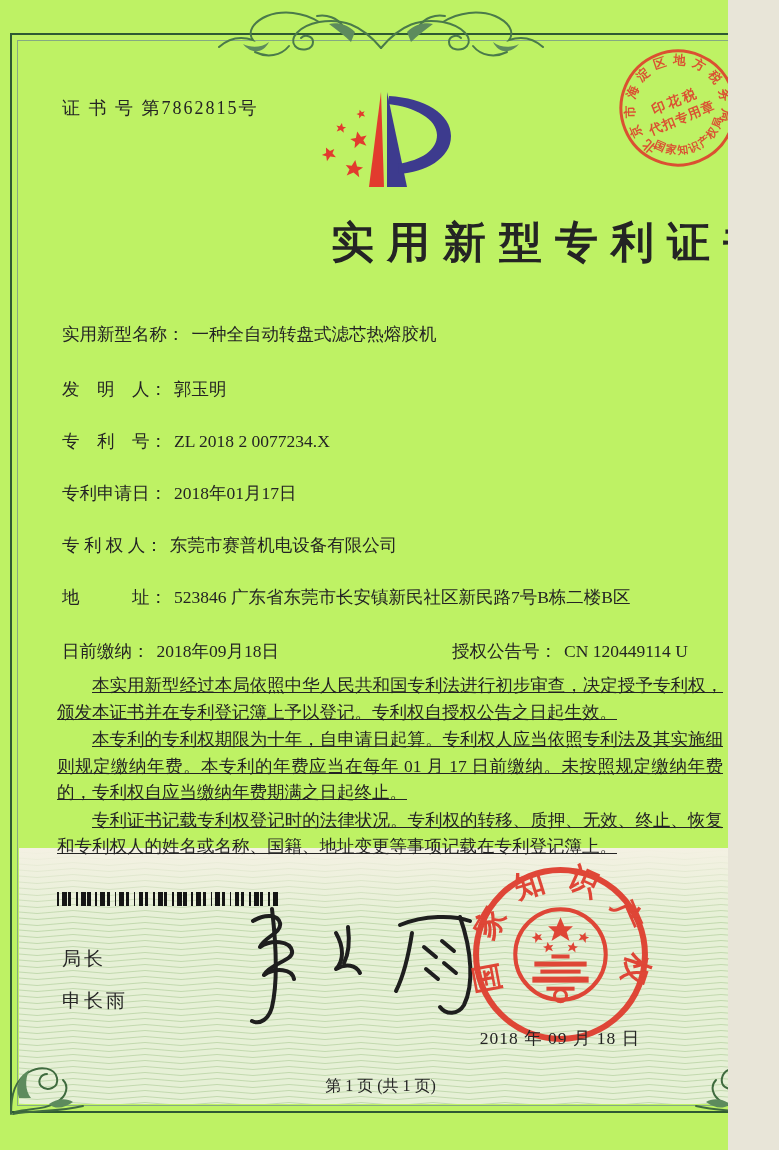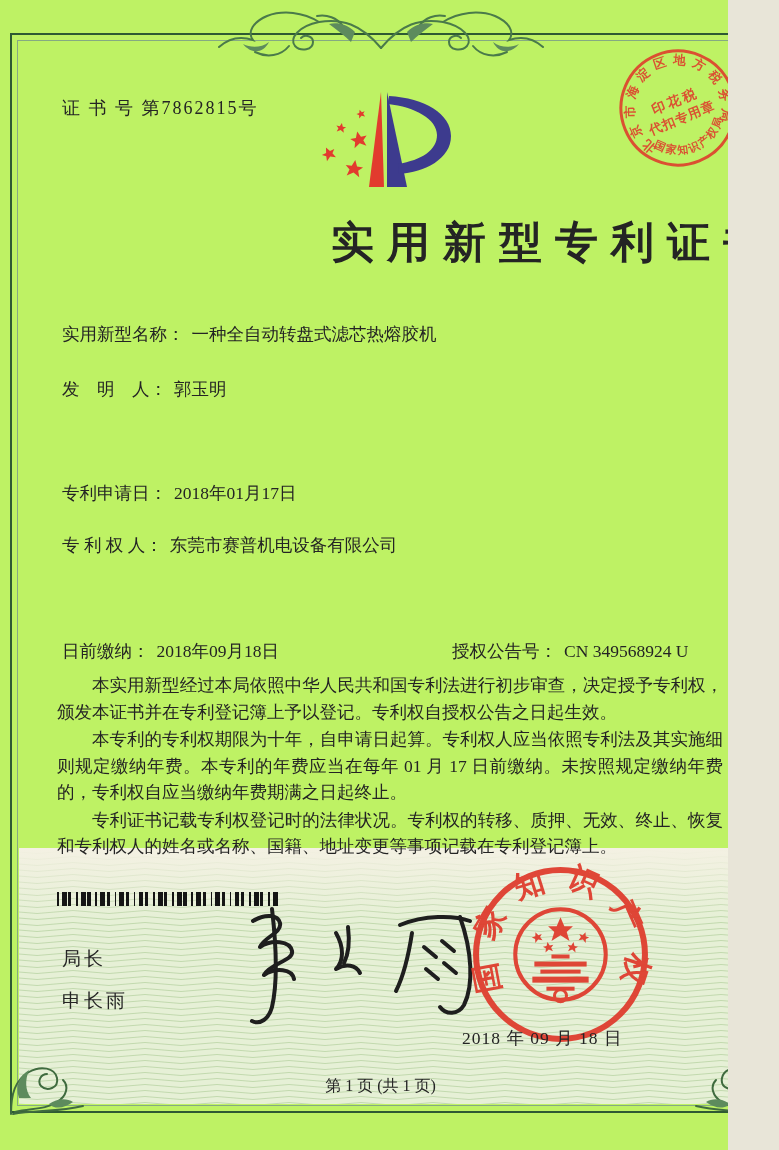--- a/index.html
+++ b/index.html
@@ -15,28 +15,28 @@
   .tax-stamp{position:absolute;left:612px;top:42px;width:132px;height:132px;opacity:.88;z-index:2;}
   .logo{position:absolute;left:283px;top:74px;width:215px;height:140px;z-index:2;}
   .title{position:absolute;left:0;top:214px;width:779px;text-align:right;font-size:43px;font-weight:700;
          letter-spacing:13px;text-indent:13px;z-index:2;}
   .field-row{position:absolute;left:62px;width:668px;display:flex;font-size:17.5px;line-height:25px;z-index:2;}
   .flabel{white-space:pre;flex:0 0 auto;}
   .fvalue{margin-left:7px;}
   .fvalue.addr{max-width:512px;}
   .grant-col{position:absolute;left:390px;top:0;display:flex;}
   .paragraphs{position:absolute;left:57px;top:672px;width:666px;font-size:17.5px;line-height:26.5px;
-              text-align:justify;z-index:2;}
+              text-align:justify;z-index:2;text-decoration:underline;}
   .paragraphs p{margin:0 0 1px 0;text-indent:2em;}
   .barcode{position:absolute;left:57px;top:892px;width:226px;height:14px;z-index:2;}
   .signer-title{position:absolute;left:62px;top:946px;font-size:19px;letter-spacing:3px;z-index:2;}
   .signer-name{position:absolute;left:62px;top:988px;font-size:19px;letter-spacing:3px;z-index:2;}
   .signature{position:absolute;left:168px;top:903px;width:322px;height:132px;z-index:3;}
   .seal{position:absolute;left:468px;top:862px;width:185px;height:185px;z-index:3;opacity:.93;}
-  .seal-date{position:absolute;left:462px;top:1026px;width:196px;text-align:left;font-size:17.5px;
+  .seal-date{position:absolute;left:462px;top:1026px;width:196px;text-align:center;font-size:17.5px;
              letter-spacing:1px;z-index:3;font-family:Liberation Serif, serif;}
   .footer{position:absolute;left:10px;top:1076px;width:741px;text-align:center;font-size:16px;z-index:2;}
   .ornament-top{position:absolute;left:211px;top:6px;width:340px;height:58px;z-index:2;}
   .corner{position:absolute;width:82px;height:78px;z-index:2;}
   .corner-bl{left:5px;top:1038px;}
   .corner-br{left:692px;top:1038px;transform:scaleX(-1);}
   svg text{font-family:"Liberation Serif","DejaVu Serif",serif;}
 </style>
 </head>
 <body>
@@ -168,34 +168,42 @@
   <div class="title">实用新型专利证书</div>
 
   <div class="field-row" style="top:377px">
     <span class="flabel">发　明　人：</span>
     <span class="fvalue">郭玉明</span>
   </div>
   <div class="field-row" style="top:322px">
     <span class="flabel">实用新型名称：</span>
     <span class="fvalue">一种全自动转盘式滤芯热熔胶机</span>
   </div>
+  <div class="field-row" style="top:429px">
+    <span class="flabel">专　利　号：</span>
+    <span class="fvalue">ZL 2018 2 0077234.X</span>
+  </div>
   <div class="field-row" style="top:481px">
     <span class="flabel">专利申请日：</span>
     <span class="fvalue">2018年01月17日</span>
   </div>
   <div class="field-row" style="top:533px">
     <span class="flabel">专 利 权 人：</span>
     <span class="fvalue">东莞市赛普机电设备有限公司</span>
+  </div>
+  <div class="field-row" style="top:585px">
+    <span class="flabel">地　　　址：</span>
+    <span class="fvalue addr">523846 广东省东莞市长安镇新民社区新民路7号B栋二楼B区</span>
   </div>
   <div class="field-row" style="top:639px">
     <span class="flabel">日前缴纳：</span>
     <span class="fvalue">2018年09月18日</span>
     <span class="grant-col">
       <span class="flabel">授权公告号：</span>
-      <span class="fvalue">CN 349568924 U</span>
+      <span class="fvalue">CN 120449114 U</span>
     </span>
   </div>
 
   <div class="paragraphs">
     <p>本实用新型经过本局依照中华人民共和国专利法进行初步审查，决定授予专利权，颁发本证书并在专利登记簿上予以登记。专利权自授权公告之日起生效。</p>
     <p>本专利的专利权期限为十年，自申请日起算。专利权人应当依照专利法及其实施细则规定缴纳年费。本专利的年费应当在每年 01 月 17 日前缴纳。未按照规定缴纳年费的，专利权自应当缴纳年费期满之日起终止。</p>
     <p>专利证书记载专利权登记时的法律状况。专利权的转移、质押、无效、终止、恢复和专利权人的姓名或名称、国籍、地址变更等事项记载在专利登记簿上。</p>
   </div>
 
   <svg class="barcode" id="barcode" viewBox="0 0 226 14" preserveAspectRatio="none" shape-rendering="crispEdges">

